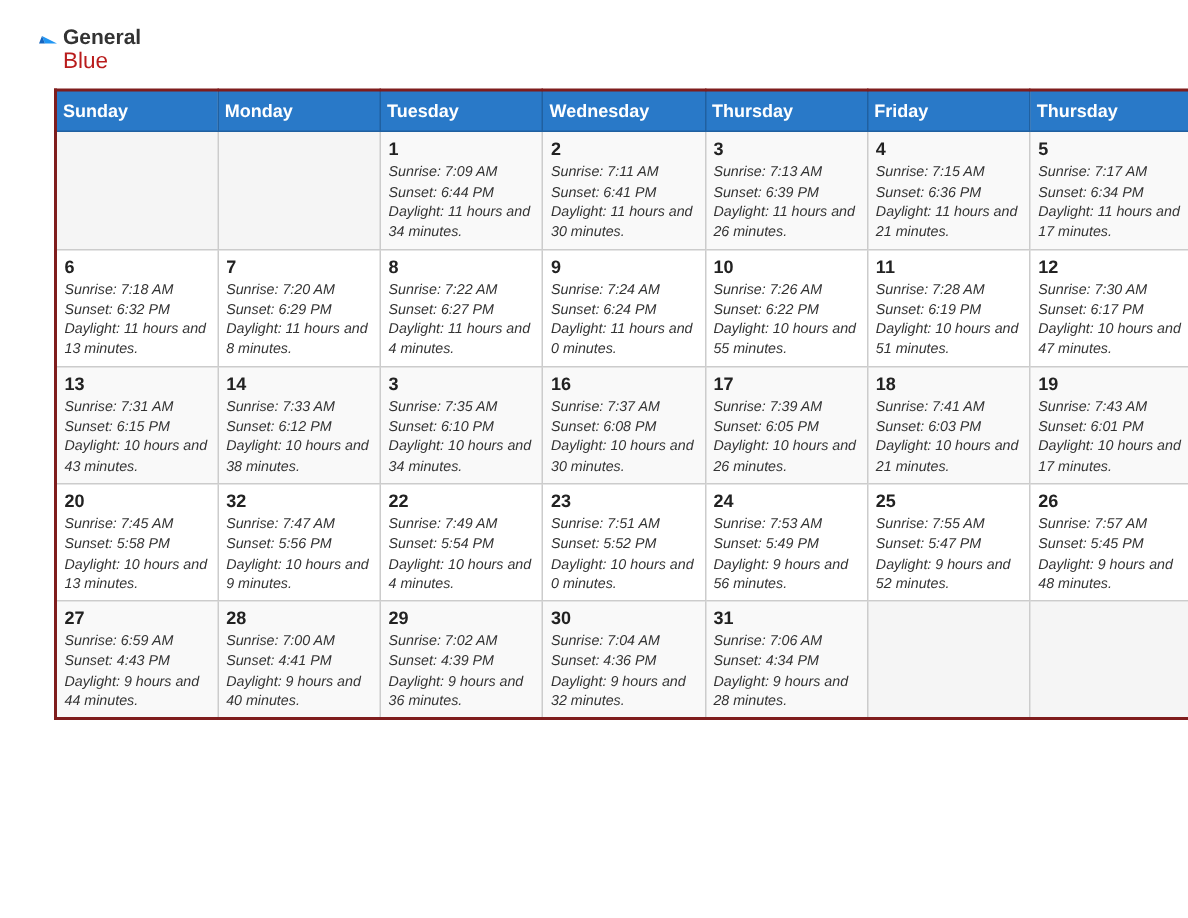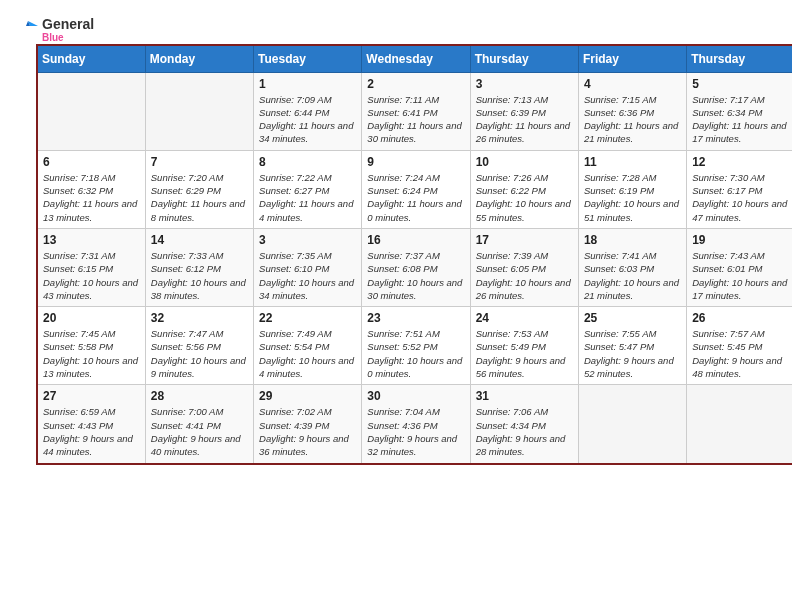--- a/index.html
+++ b/index.html
@@ -7,20 +7,21 @@
       font-family: Arial, sans-serif;
       background: #fff;
       width: 792px;
       min-height: 612px;
       padding: 16px;
     }
     .header {
       display: flex;
       justify-content: space-between;
       align-items: flex-start;
+      margin-bottom: 10px;
     }
     .logo {
       display: flex;
       align-items: center;
       gap: 4px;
     }
     .title-block { text-align: right; }
     .month-title {
       font-size: 36px;
       font-weight: 300;
@@ -82,21 +83,21 @@
 
 <div class="header">
   <div class="logo">
   <div style="display:flex;align-items:center;gap:2px;">
     <svg width="24" height="24" viewBox="0 0 24 24">
       <polygon points="12,3 22,8 14,8" fill="#2196F3"></polygon>
       <polygon points="12,3 14,8 10,8" fill="#1565C0"></polygon>
     </svg>
     <div>
       <div style="font-size:14px;font-weight:bold;color:#333;line-height:1.15;">General</div>
-      <div style="font-size:10px;font-weight:bold;color:#ec4899;line-height:1.15;">Blue</div>
+      <div style="font-size:15px;font-weight:normal;color:#b91c1c;line-height:1.15;">Blue</div>
     </div>
   </div>
 </div>
   <div class="title-block">
     <div class="month-title"></div>
     <div class="location-title"></div>
   </div>
 </div>
 
 <table class="calendar">

